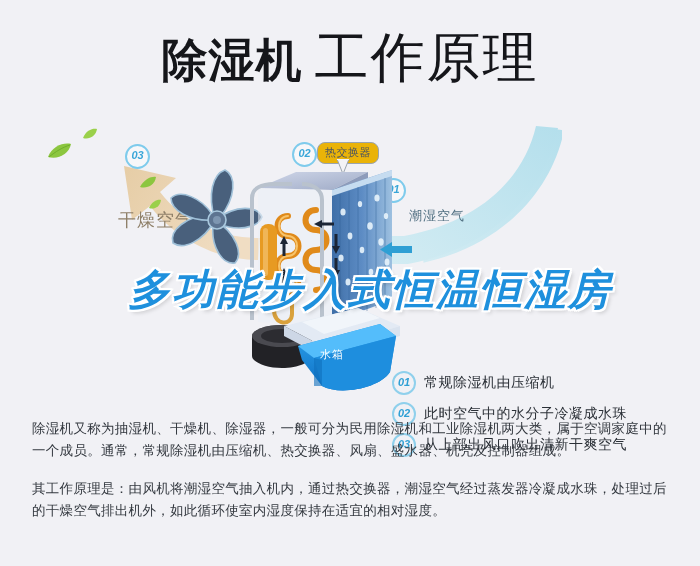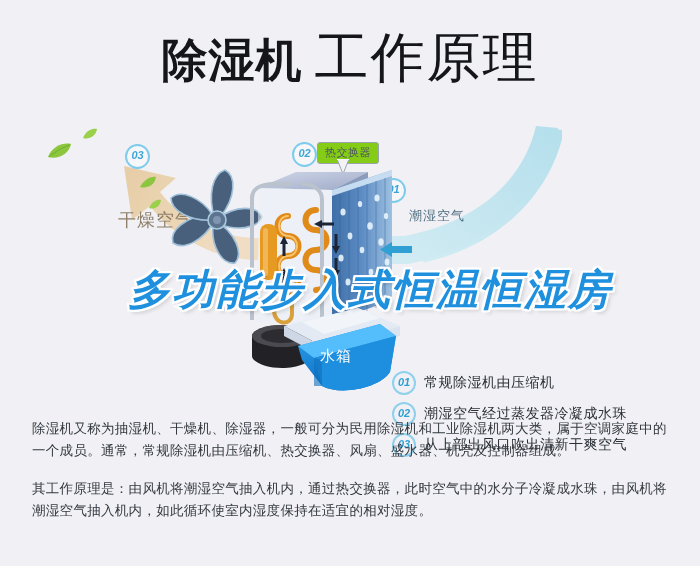--- a/index.html
+++ b/index.html
@@ -98,22 +98,22 @@
   #badge-02 { left: 292px; top: 22px; }
   #badge-01 { left: 381px; top: 58px; }
 
   
   .callout {
     position: absolute;
     left: 317px;
     top: 22px;
     padding: 2px 7px 3px;
     border: 1px solid #9aa4ae;
-    border-radius: 3px;
-    background: #84cc16;
+    border-radius: 8px;
+    background: #eab308;
     font-size: 11px;
     color: #4c5560;
     letter-spacing: .5px;
   }
   .callout-stem {
     position: absolute;
     left: 336px;
     top: 39px;
     width: 14px;
     height: 16px;
@@ -152,21 +152,21 @@
     left: 240px;
     top: 30px;
     width: 175px;
     height: 245px;
   }
 
   .tank-label {
     position: absolute;
     left: 320px;
     top: 227px;
-    font-size: 15px;
+    font-size: 11px;
     color: #ffffff;
     letter-spacing: 1px;
   }
 
   
   .legend {
     position: absolute;
     left: 392px;
     top: 247px;
     width: 300px;
@@ -432,30 +432,30 @@
     </div>
     <div class="tank-label">水箱</div>
 
     <div class="legend">
       <div class="legend-row">
         <span class="legend-num">01</span>
         <span class="legend-text">常规除湿机由压缩机</span>
       </div>
       <div class="legend-row">
         <span class="legend-num">02</span>
-        <span class="legend-text">潮湿空气经过蒸发器冷凝成水珠</span>
+        <span class="legend-text">此时空气中的水分子冷凝成水珠</span>
       </div>
       <div class="legend-row">
         <span class="legend-num">03</span>
         <span class="legend-text">从上部出风口吹出清新干爽空气</span>
       </div>
     </div>
 
   </div>
 
   <div class="overlay-head">多功能步入式恒温恒湿房</div>
 
   <div class="body-copy">
     <p class="para">除湿机又称为抽湿机、干燥机、除湿器，一般可分为民用除湿机和工业除湿机两大类，属于空调家庭中的一个成员。通常，常规除湿机由压缩机、热交换器、风扇、盛水器、机壳及控制器组成。</p>
-    <p class="para">其工作原理是：由风机将潮湿空气抽入机内，通过热交换器，此时空气中的水分子冷凝成水珠，由风机将潮湿空气抽入机内，如此循环使室内湿度保持在适宜的相对湿度。</p>
+    <p class="para">其工作原理是：由风机将潮湿空气抽入机内，通过热交换器，潮湿空气经过蒸发器冷凝成水珠，处理过后的干燥空气排出机外，如此循环使室内湿度保持在适宜的相对湿度。</p>
   </div>
 
 </div>
 
 </body></html>

